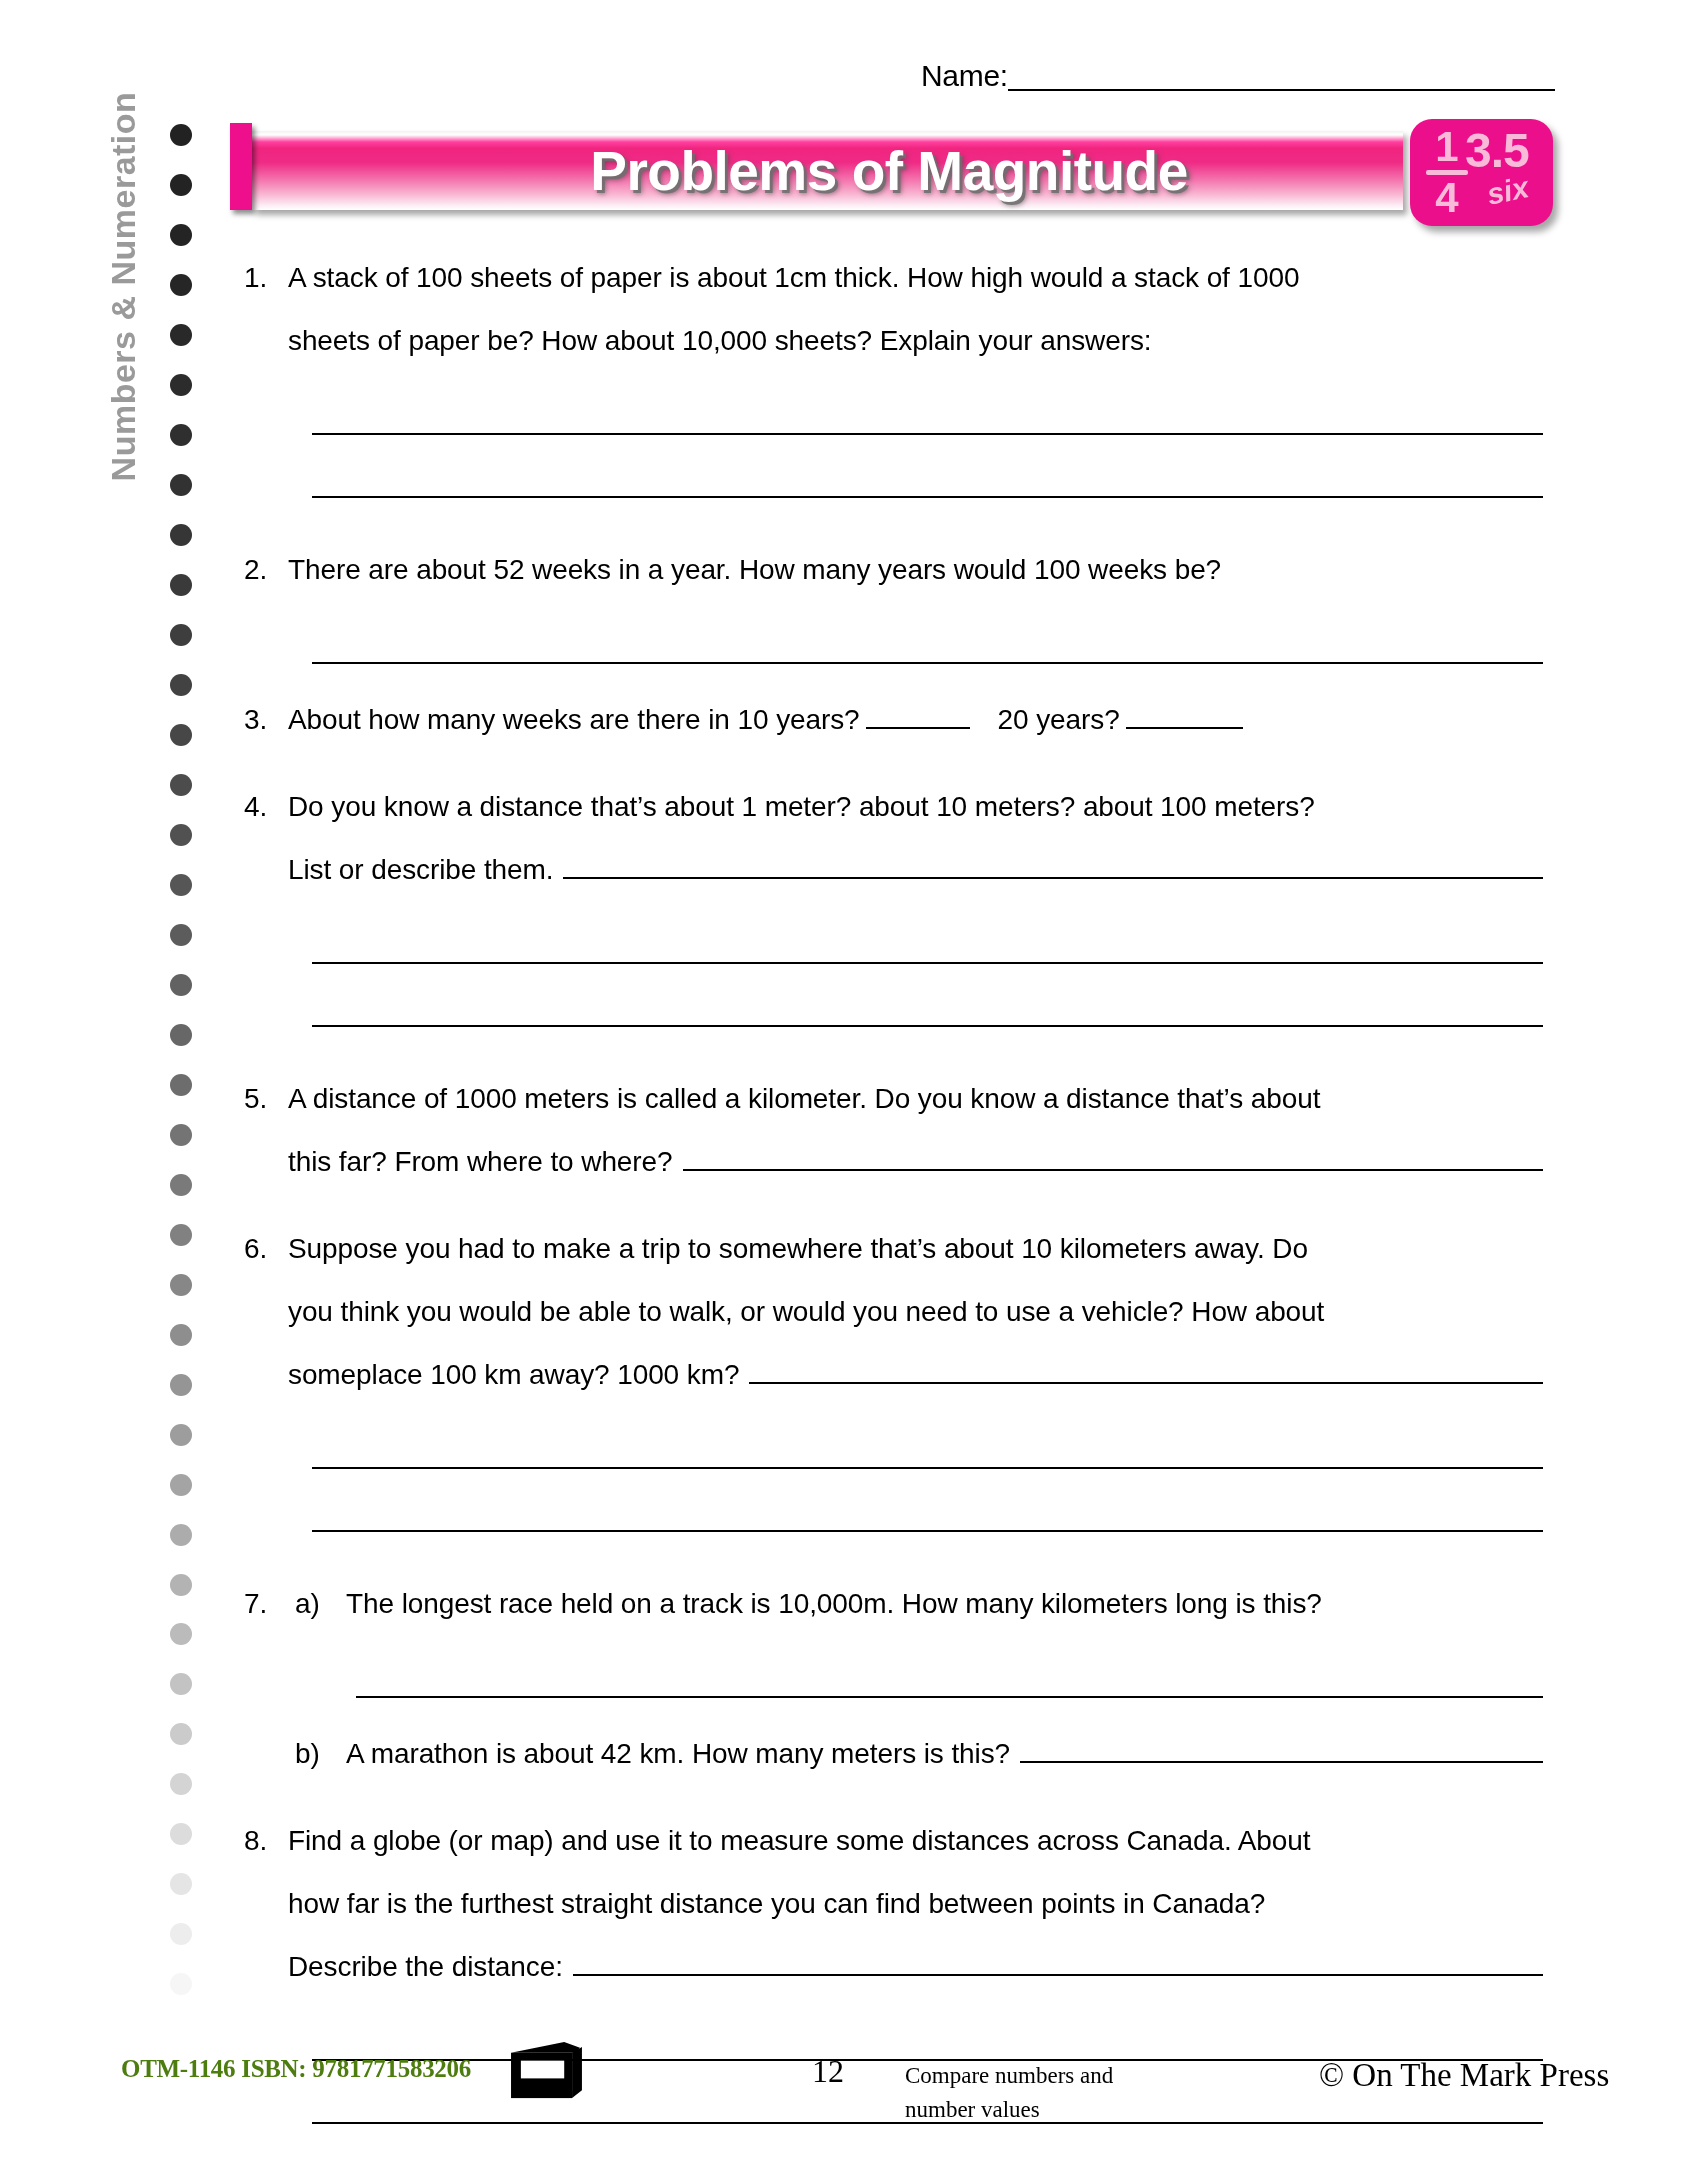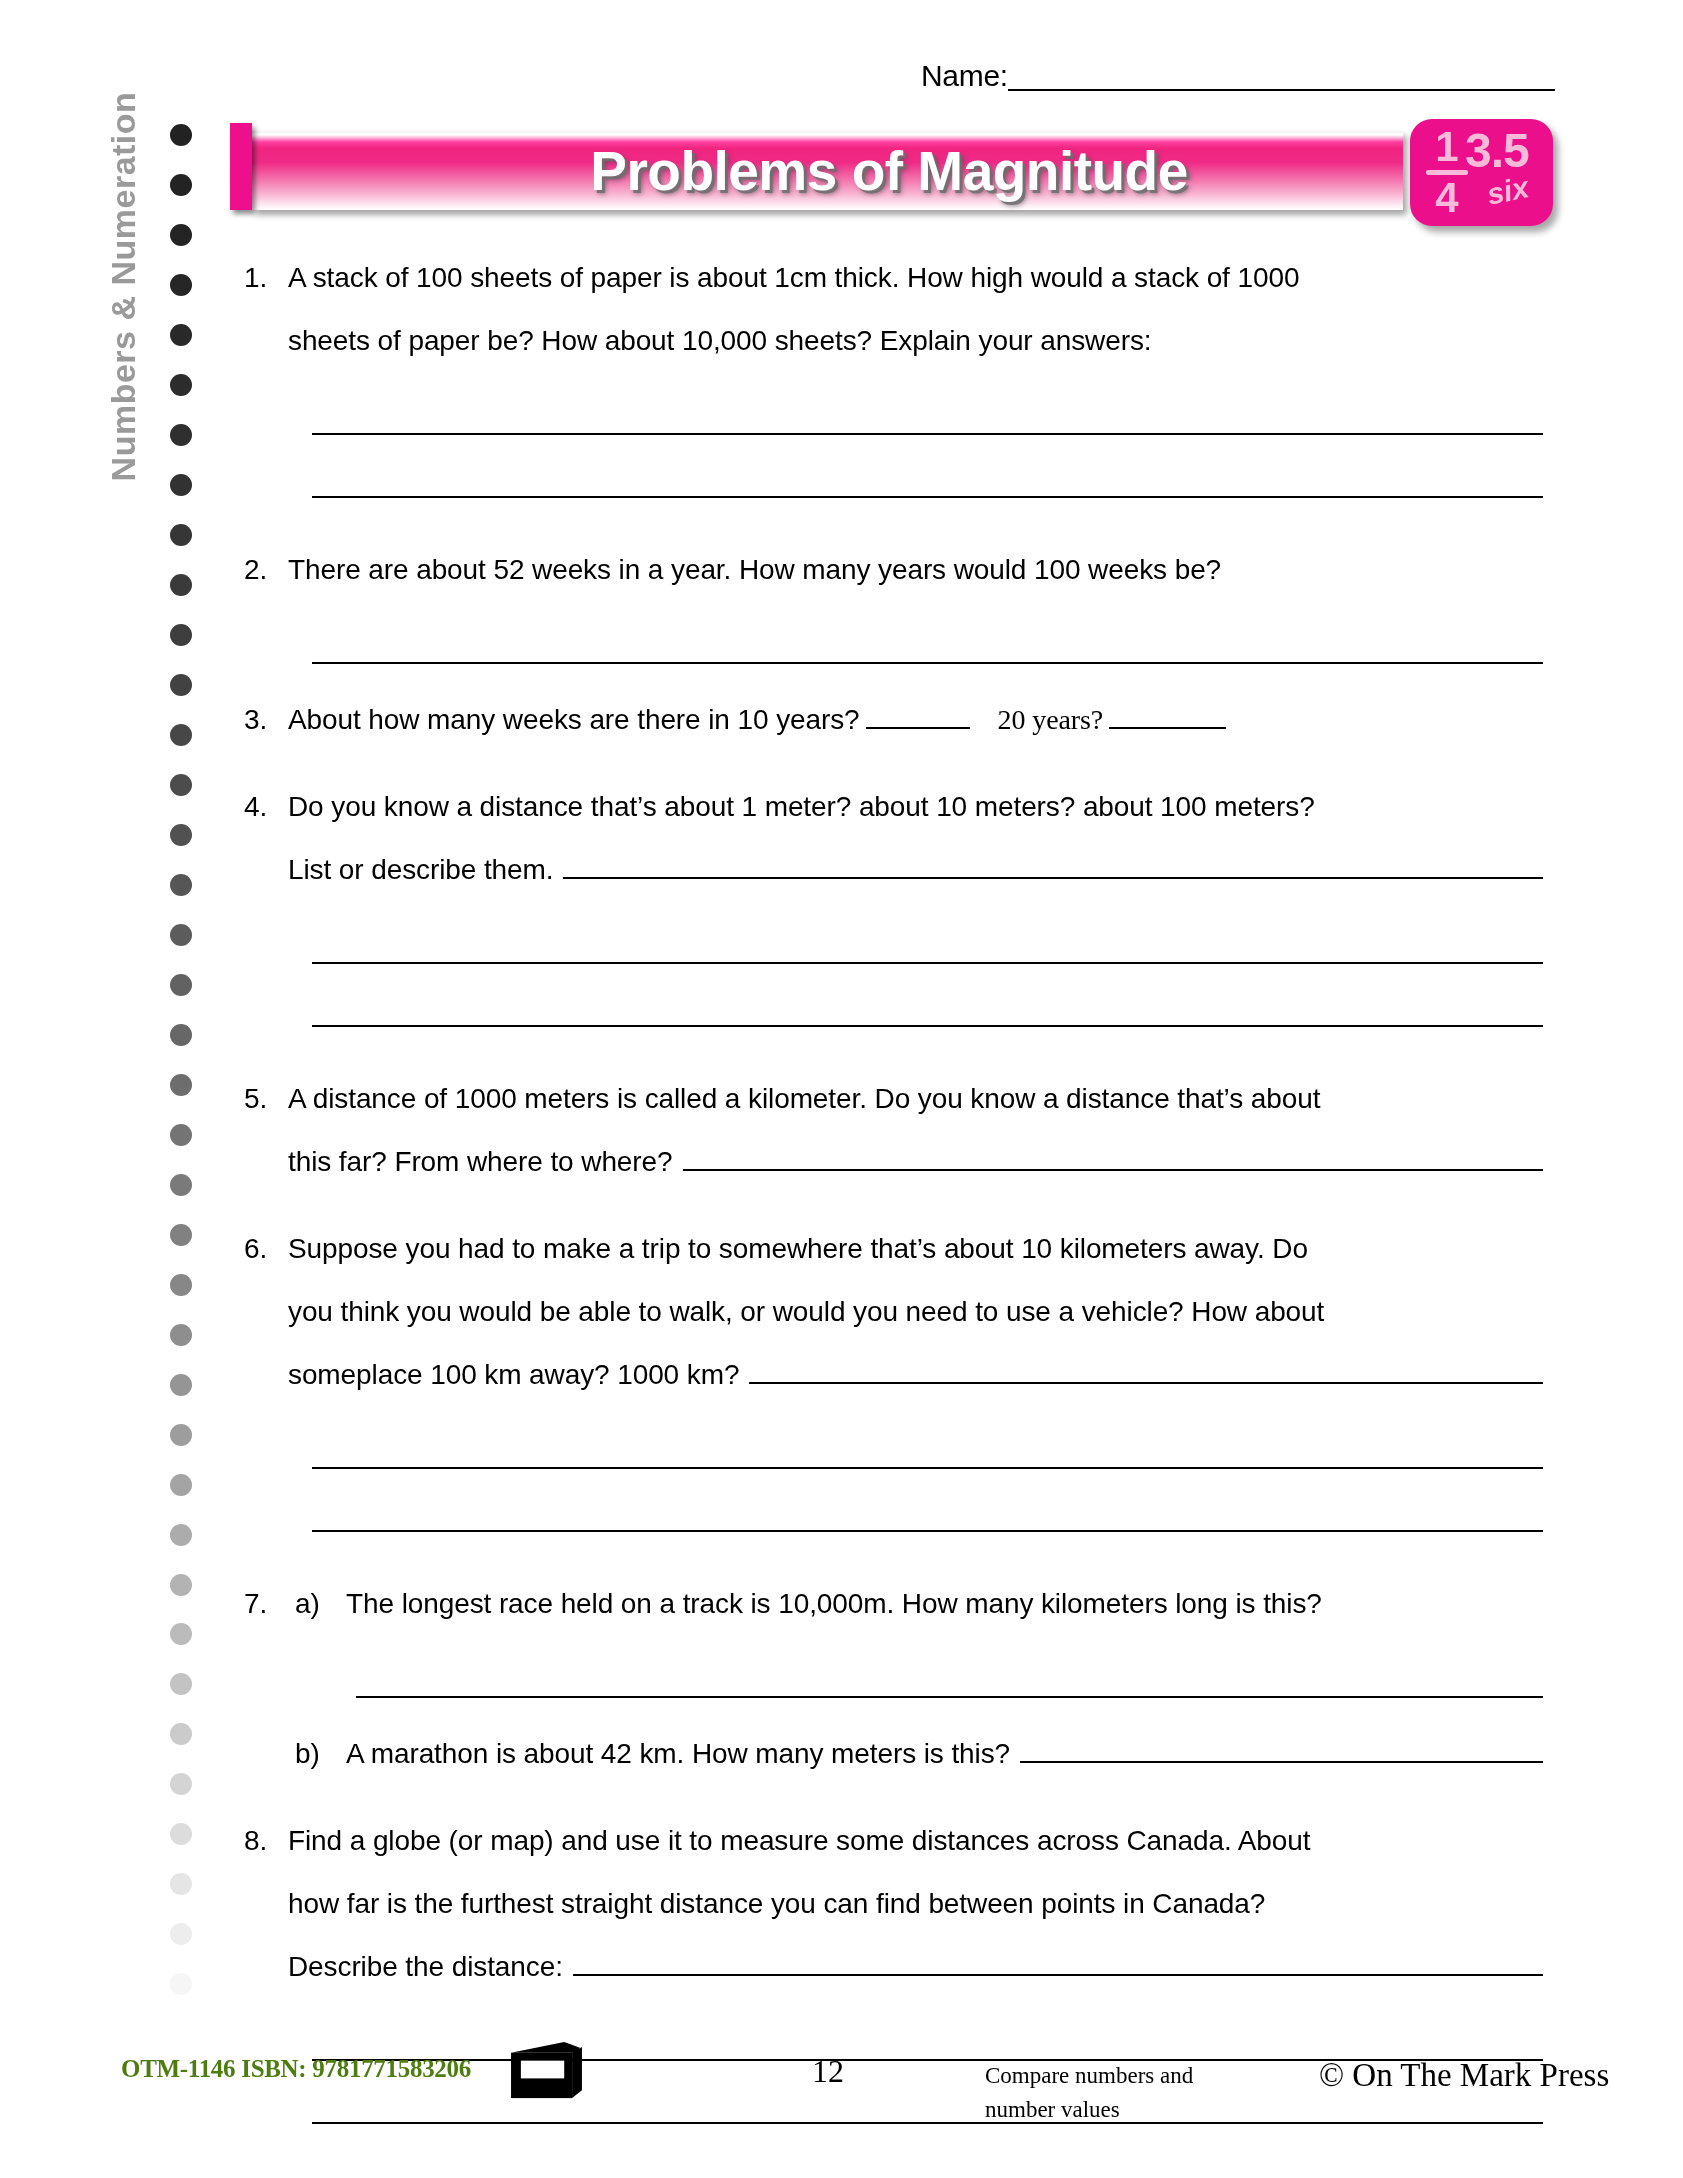--- a/index.html
+++ b/index.html
@@ -256,21 +256,21 @@
   }
   .footer-page {
     position: absolute;
     left: 812px; top: 16px;
     font-family: "Liberation Serif", serif;
     font-size: 32px;
     color: #000;
   }
   .footer-desc {
     position: absolute;
-    left: 985px; top: 22px;
+    left: 905px; top: 22px;
     width: 267px;
     font-family: "Liberation Serif", serif;
     font-size: 23px;
     line-height: 34px;
     color: #000;
   }
   .footer-copy {
     position: absolute;
     left: 1319px; top: 20px;
     font-family: "Liberation Serif", serif;
@@ -375,21 +375,21 @@
   </div>
 
   <div class="gap-sm"></div>
 
   <div class="q">
     <div class="q-num">3.</div>
     <div class="q-body">
       <div class="q-line">
         <span class="txt">About how many weeks are there in 10 years?</span>
         <span class="inline-blank" style="width:104px;"></span>
-        <span class="txt" style="margin-left:22px;font-family:Liberation Serif, serif;">20 years?</span>
+        <span class="txt" style="margin-left:22px;">20 years?</span>
         <span class="inline-blank" style="width:117px;"></span>
       </div>
     </div>
   </div>
 
   <div class="gap-sm"></div>
 
   <div class="q">
     <div class="q-num">4.</div>
     <div class="q-body">

